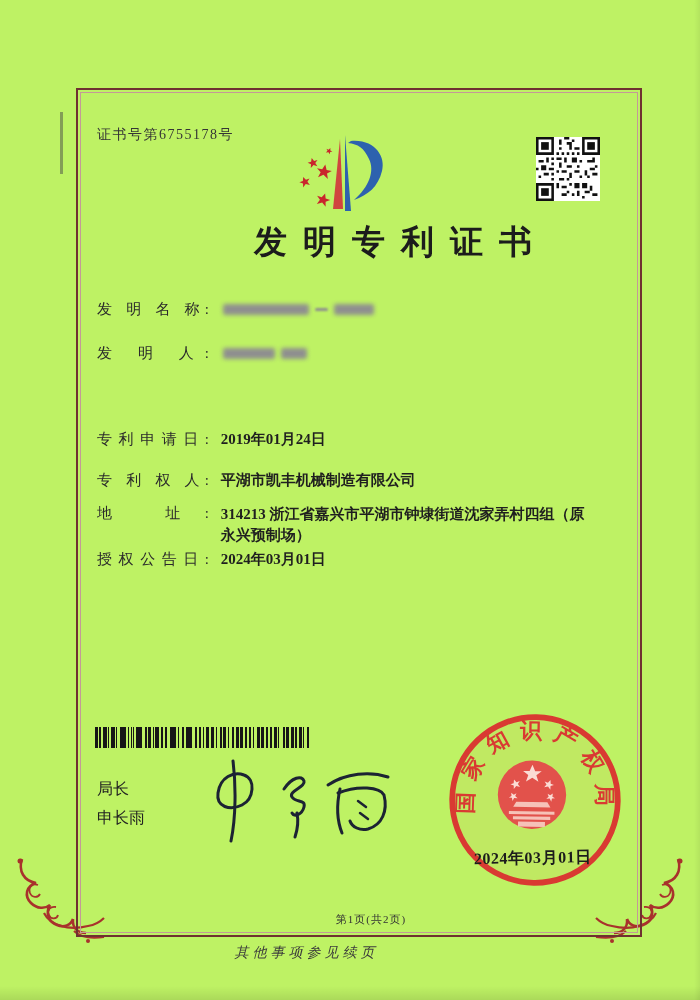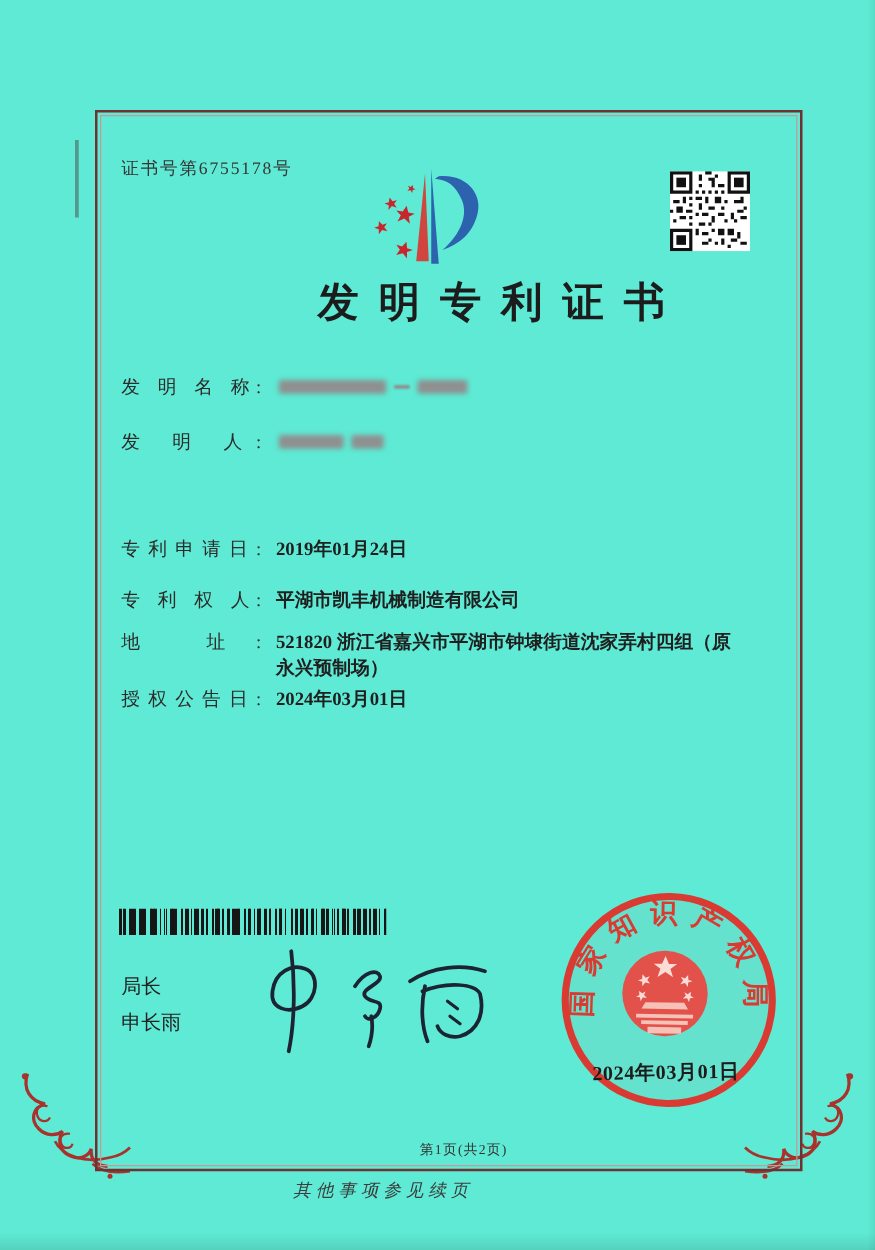--- a/index.html
+++ b/index.html
@@ -3,21 +3,21 @@
 <meta charset="utf-8">
 <style>
   html,body{margin:0;padding:0;}
   body{
     width:700px;height:1000px;position:relative;overflow:hidden;
     background:#f4f2ee;
     font-family:"Liberation Serif","DejaVu Serif",serif;
     color:#262626;
   }
   .page{
-    position:absolute;inset:0;background:#5eead4;
+    position:absolute;inset:0;background:#bef264;
   }
   .scan-shadow-bottom{position:absolute;left:0;bottom:0;width:100%;height:14px;
     background:linear-gradient(to bottom,rgba(0,0,0,0),rgba(0,0,0,0.10));}
   .scan-shadow-right{position:absolute;top:0;right:0;width:6px;height:100%;
     background:linear-gradient(to right,rgba(0,0,0,0),rgba(0,0,0,0.06));}
   .scan-artifact-left{position:absolute;left:60px;top:112px;width:3px;height:62px;
     background:#4a4a4a;opacity:.5;filter:blur(.4px);}
   
   .frame{
     position:absolute;left:76px;top:88px;width:562px;height:845px;
@@ -163,21 +163,21 @@
   <div class="row" style="top:430px">
     <span class="flabel">专利申请日:</span>
     <span class="fvalue">2019年01月24日</span>
   </div>
   <div class="row" style="top:471px">
     <span class="flabel">专 利 权 人:</span>
     <span class="fvalue">平湖市凯丰机械制造有限公司</span>
   </div>
   <div class="row" style="top:504px">
     <span class="flabel">地      址:</span>
-    <span class="fvalue wrap">521820 浙江省嘉兴市平湖市钟埭街道沈家弄村四组（原永兴预制场）</span>
+    <span class="fvalue wrap">314213 浙江省嘉兴市平湖市钟埭街道沈家弄村四组（原永兴预制场）</span>
   </div>
   <div class="row" style="top:550px">
     <span class="flabel">授权公告日:</span>
     <span class="fvalue">2024年03月01日</span>
   </div>
 
 
   <div class="barcode"></div>
 
   <div class="signer-title">局长</div>

